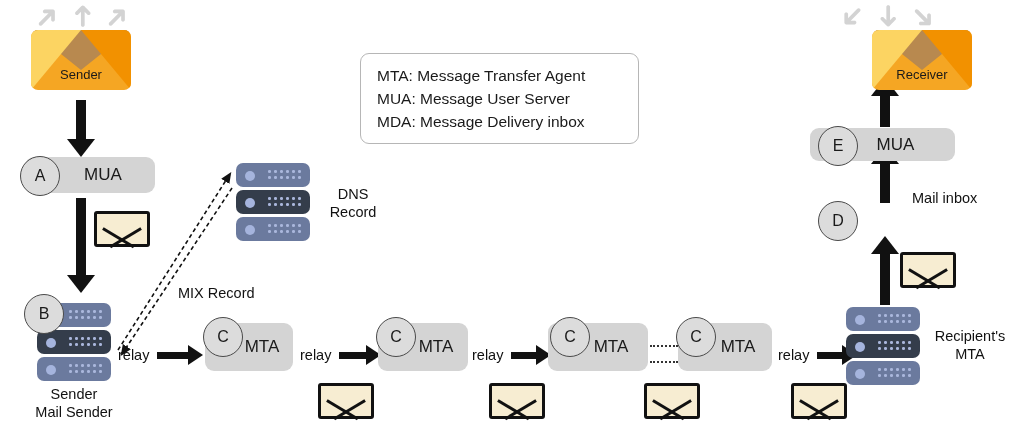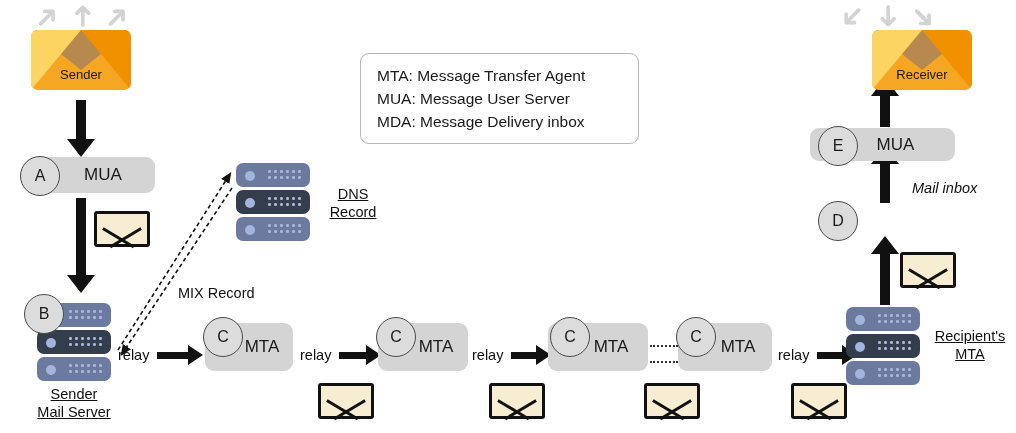--- a/index.html
+++ b/index.html
@@ -66,21 +66,21 @@
 
   
   .motion{position:absolute;color:#d3d3d3;font-size:30px;line-height:1;font-weight:bold;}
 
   
   .legend{position:absolute;border:1.4px solid #b6b6b6;border-radius:9px;background:#fff;
           padding:10px 16px;}
   .legend div{font-size:15.5px;line-height:23px;color:#1a1a1a;white-space:nowrap;}
 
   
-  .lbltext{position:absolute;font-size:14.5px;color:#111;line-height:18px;text-align:center;text-decoration:underline;}
+  .lbltext{position:absolute;font-size:14.5px;color:#111;line-height:18px;text-align:center;}
   .lblleft{position:absolute;font-size:14.5px;color:#111;line-height:18px;text-align:left;}
 
   
   .dotline{position:absolute;height:0;border-top:2px dotted #333;}
 </style>
 </head>
 <body>
 
 <div class="stage">
 
@@ -159,21 +159,21 @@
           <i style="left:12px;top:6px"></i>
           <i style="left:18px;top:6px"></i>
           <i style="left:24px;top:6px"></i>
           <i style="left:30px;top:6px"></i>
         </div>
     </div>
   </div>
   <div class="badge" style="left:24px;top:294px;">B</div>
   <div class="lbltext" style="left:14px;top:385px;width:120px;">
     <span>Sender</span><br>
-    <span>Mail Server</span>
+    <span>Mail Sender</span>
   </div>
 
   <div class="legend" style="left:360px;top:33px;width:245px;margin-top:20px;">
     <div>MTA: Message Transfer Agent</div>
     <div>MUA: Message User Server</div>
     <div>MDA: Message Delivery inbox</div>
   </div>
 
   <div class="server" style="left:236px;top:163px;">
     <div class="unit u1">
@@ -352,21 +352,21 @@
   <div class="varrow up" style="left:880px;top:253px;height:52px;">
       <div class="head"></div>
     </div>
   <div class="smenv" style="left:900px;top:252px;"></div>
 
   <div class="badge" style="left:818px;top:201px;">D</div>
 
   <div class="varrow up" style="left:880px;top:163px;height:40px;">
       <div class="head"></div>
     </div>
-  <div class="lblleft" style="left:912px;top:179px;font-style:italic;">Mail inbox</div>
+  <div class="lblleft" style="left:912px;top:189px;">Mail inbox</div>
 
   <div class="agentbox" style="left:810px;top:128px;width:145px;height:33px;">
     <span class="txt">MUA</span>
   </div>
   <div class="badge" style="left:818px;top:126px;">E</div>
 
   <div class="varrow up" style="left:880px;top:95px;height:32px;">
       <div class="head"></div>
     </div>
 

